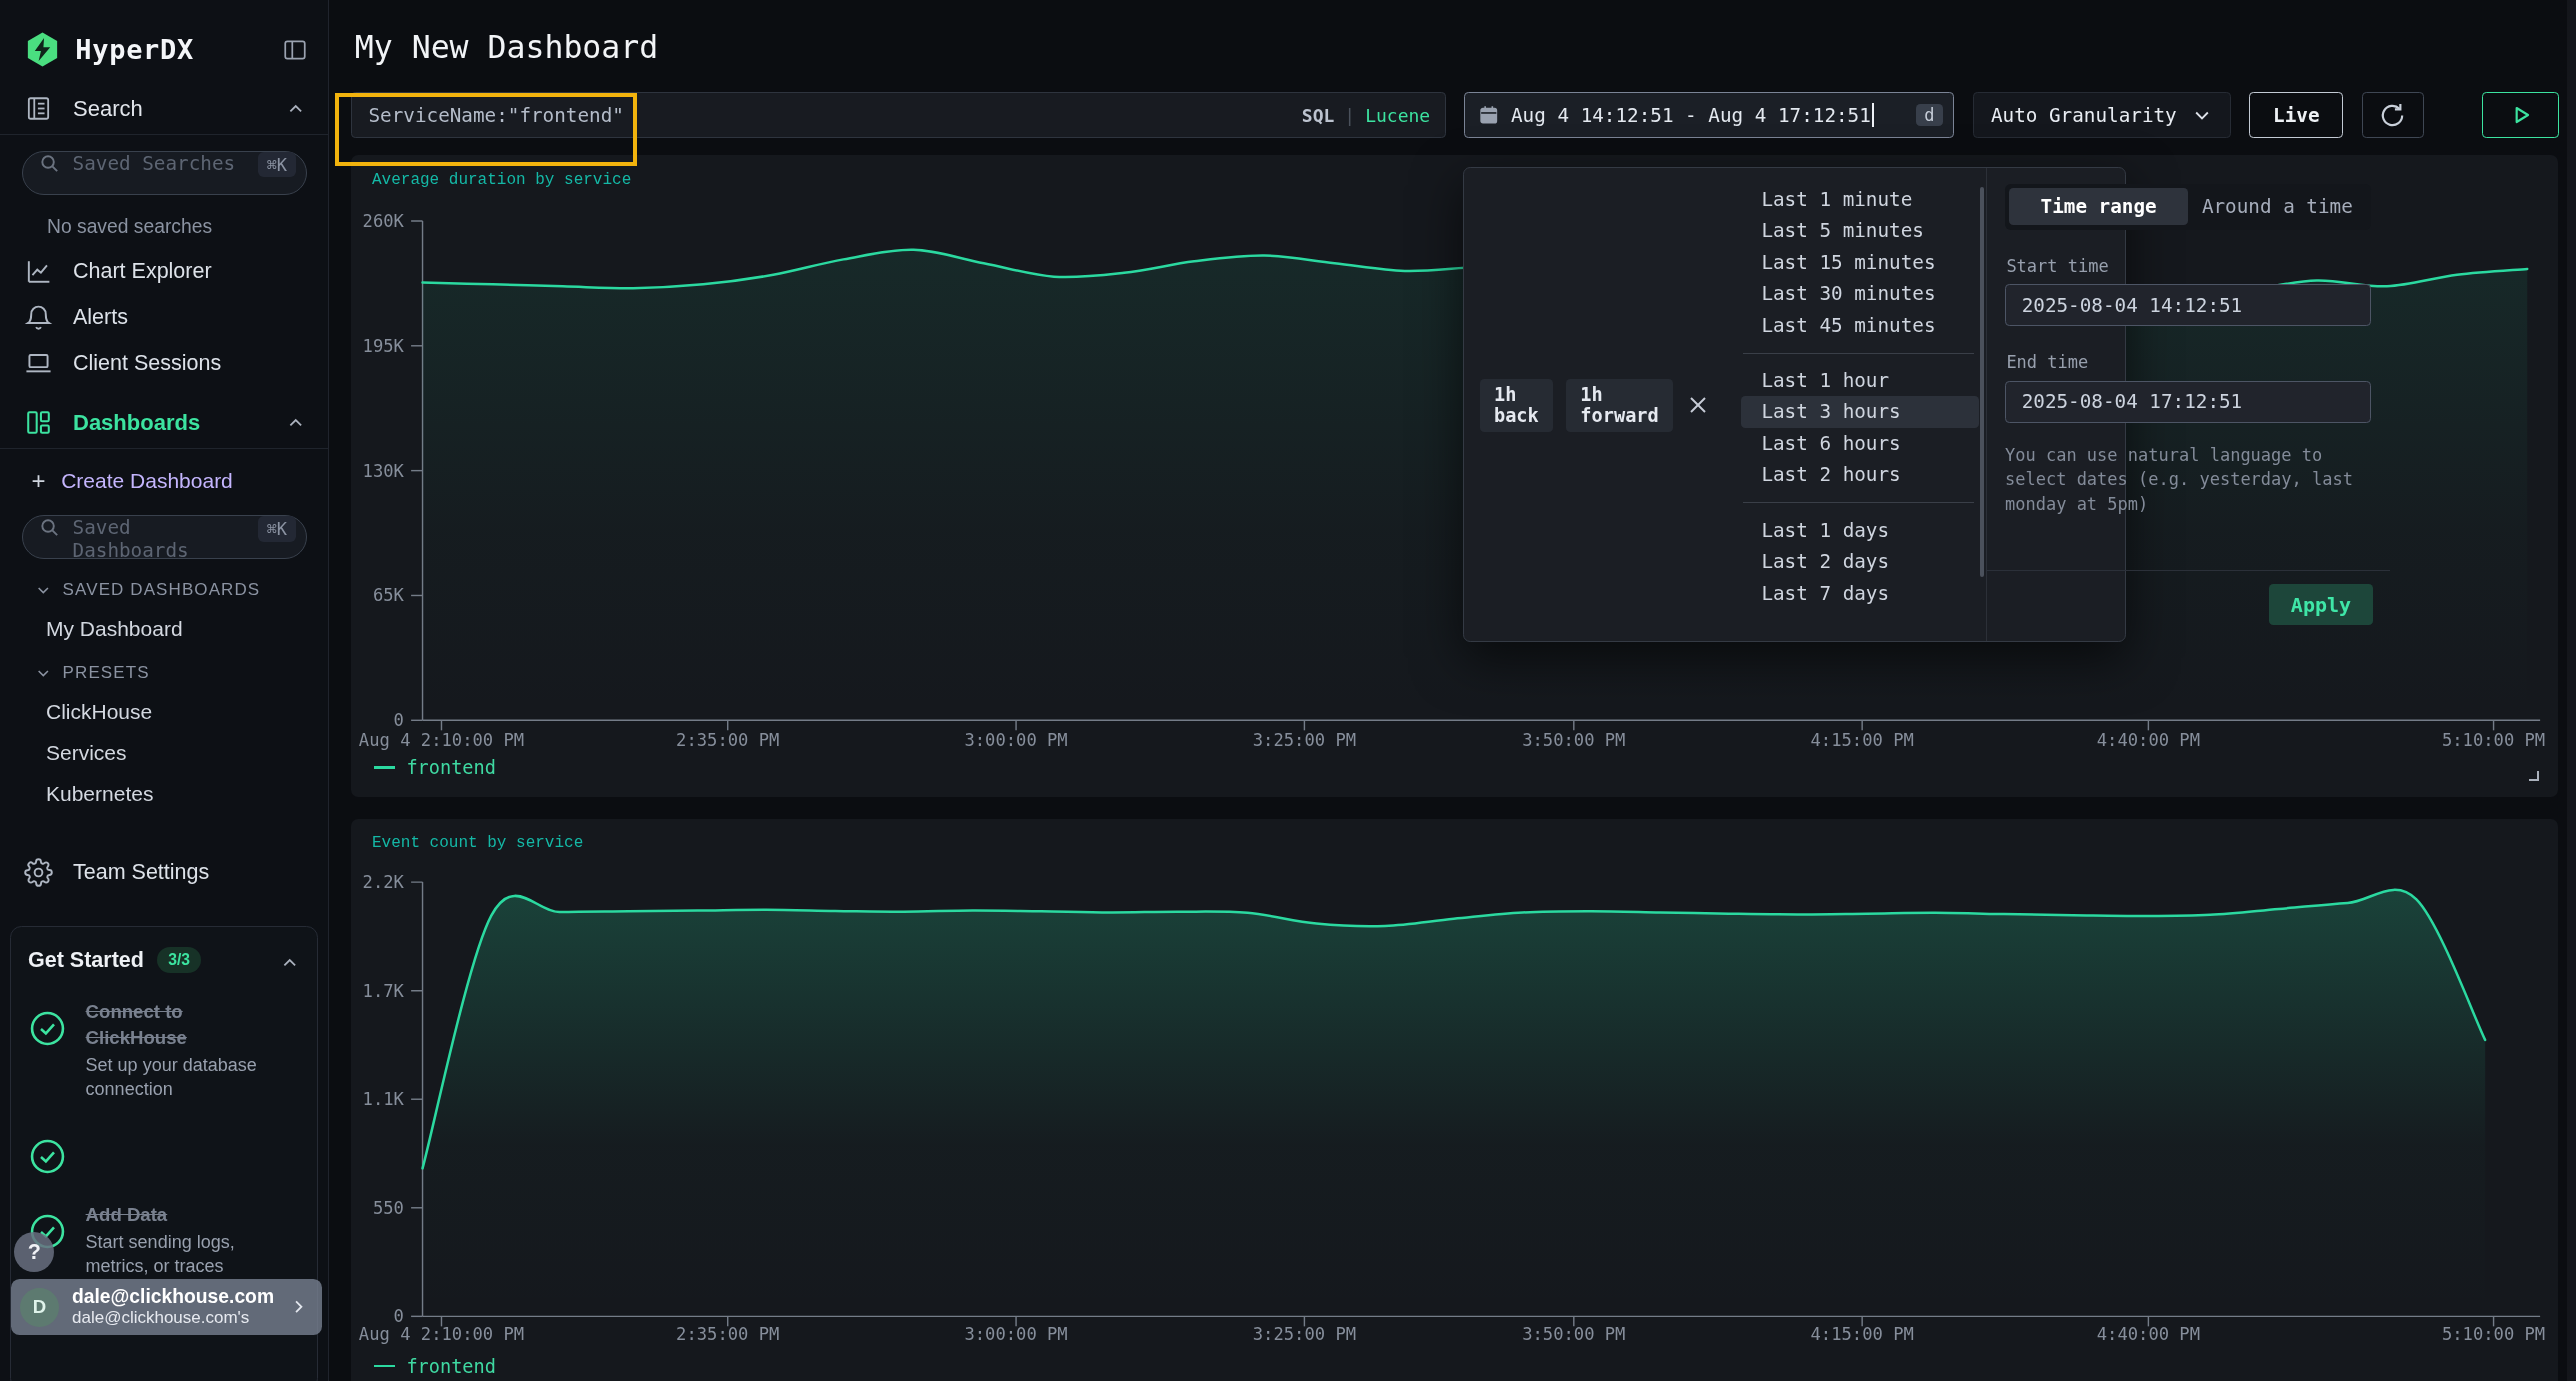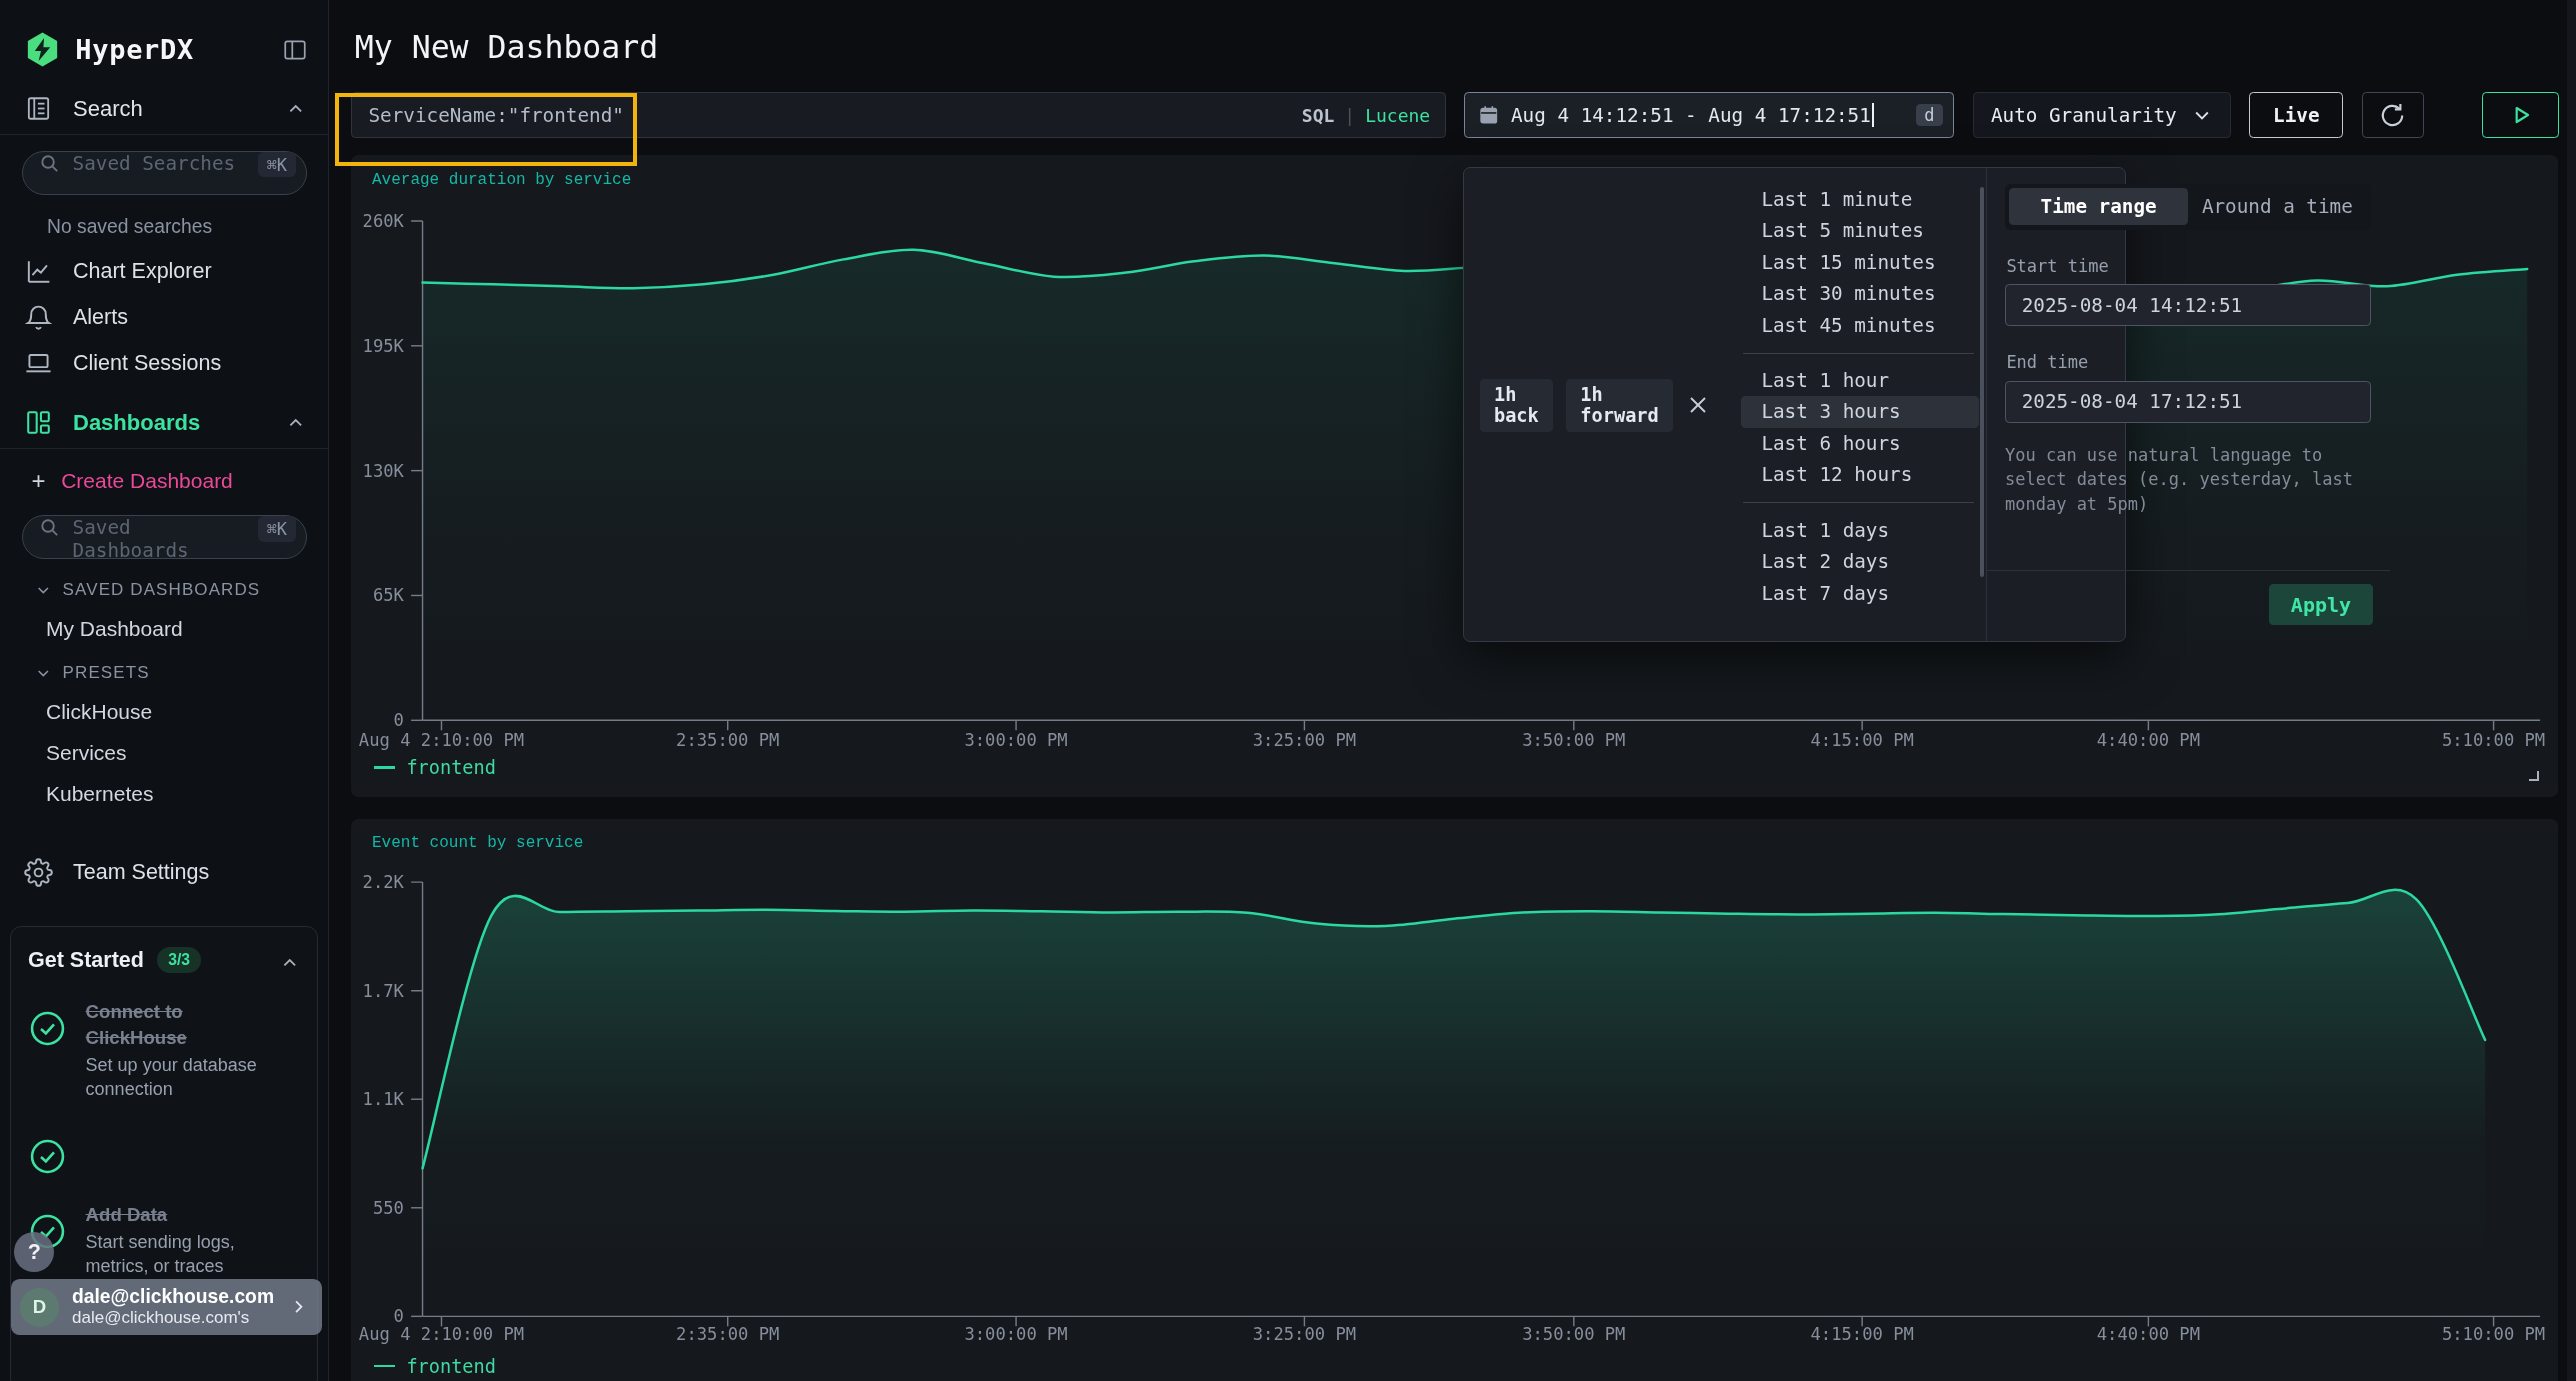--- a/index.html
+++ b/index.html
@@ -27,21 +27,21 @@
   .divider{border-top:0.7px solid #1f242c;margin-top:4.3px}
   .pill{display:flex;align-items:flex-start;margin:15.7px 21.5px 0 21.5px;height:44px;background:#171b22;border:0.7px solid #39414d;border-radius:29px;padding:0 10px 0 15.7px;color:#5d6573}
   .pill .ph{font-family:"DejaVu Sans Mono","Liberation Mono",monospace;font-size:19.3px;margin-left:11.4px;color:#5d6573}
   .pill .kbd{margin-left:auto;background:#232834;border-radius:5.7px;padding:2.9px 8.6px;font-size:17px;color:#8b93a2}
   .empty-note{margin:21.5px 0 0 47px;font-size:19.3px;color:#8b93a2}
   .nav-item{display:flex;align-items:center;height:46px;padding-left:24px;cursor:pointer}
   .nav-item .lbl{font-size:21.5px;color:#dde2e9;margin-left:20px}
   .nav-item.first{margin-top:10px}
   .create-row{display:flex;align-items:center;margin-top:13px;height:37px;padding-left:31.5px;cursor:pointer}
   .create-row .plus{font-size:24px;color:#cfd5de;line-height:1}
-  .create-row .lbl{font-size:21px;color:#ec4899;margin-left:15.7px}
+  .create-row .lbl{font-size:21px;color:#c4b5fd;margin-left:15.7px}
   .tree-header{display:flex;align-items:center;margin:21.5px 0 0 34px;color:#8b93a2;cursor:pointer}
   .tree-header .lbl{font-size:17px;letter-spacing:1.1px;margin-left:10px}
   .tree-item{margin:17px 0 0 46px;font-size:21px;color:#d3d8e0;cursor:pointer}
   .team-row{margin-top:44px}
 
   .gs-card{margin:30px 10px 0 10px;height:464px;background:#0f1318;border:0.7px solid #262b35;border-radius:11.4px;padding:20px 17px;overflow:hidden}
   .gs-head{display:flex;align-items:flex-end}
   .gs-title{font-size:21.5px;font-weight:bold;color:#eef1f5}
   .gs-badge{margin-left:13px;background:#173227;color:var(--accent);font-size:15.7px;font-weight:bold;padding:4.3px 11.4px;border-radius:14.3px}
   .gs-head .chev{margin-left:auto;color:#aab1bd}
@@ -498,21 +498,21 @@
       <div class="list-scrollbar"></div>
     <div class="time-option">Last 1 minute</div>
         <div class="time-option">Last 5 minutes</div>
         <div class="time-option">Last 15 minutes</div>
         <div class="time-option">Last 30 minutes</div>
         <div class="time-option">Last 45 minutes</div>
         <div class="opt-divider"></div>
         <div class="time-option">Last 1 hour</div>
         <div class="time-option selected">Last 3 hours</div>
         <div class="time-option">Last 6 hours</div>
-        <div class="time-option">Last 12 hours</div>
+        <div class="time-option">Last 2 hours</div>
         <div class="opt-divider"></div>
         <div class="time-option">Last 1 days</div>
         <div class="time-option">Last 2 days</div>
         <div class="time-option">Last 7 days</div>
       </div>
     <div class="v-divider"></div>
     <div class="right-pane">
       <div class="tabs">
         <div class="tab active">Time range</div>
         <div class="tab">Around a time</div>

